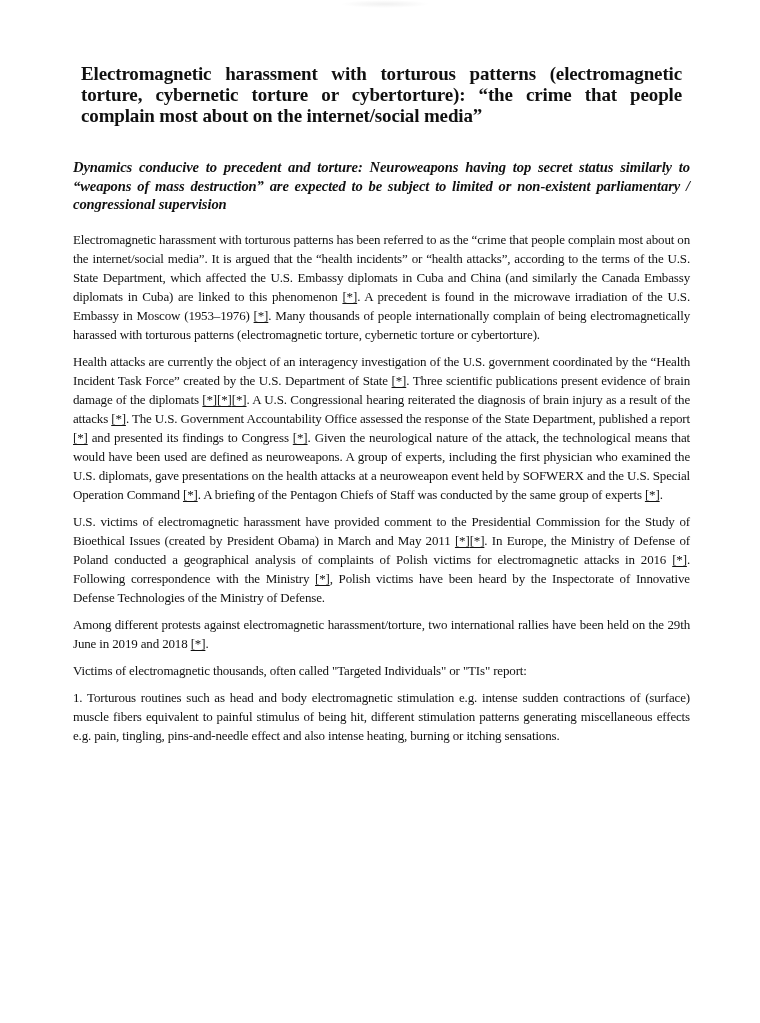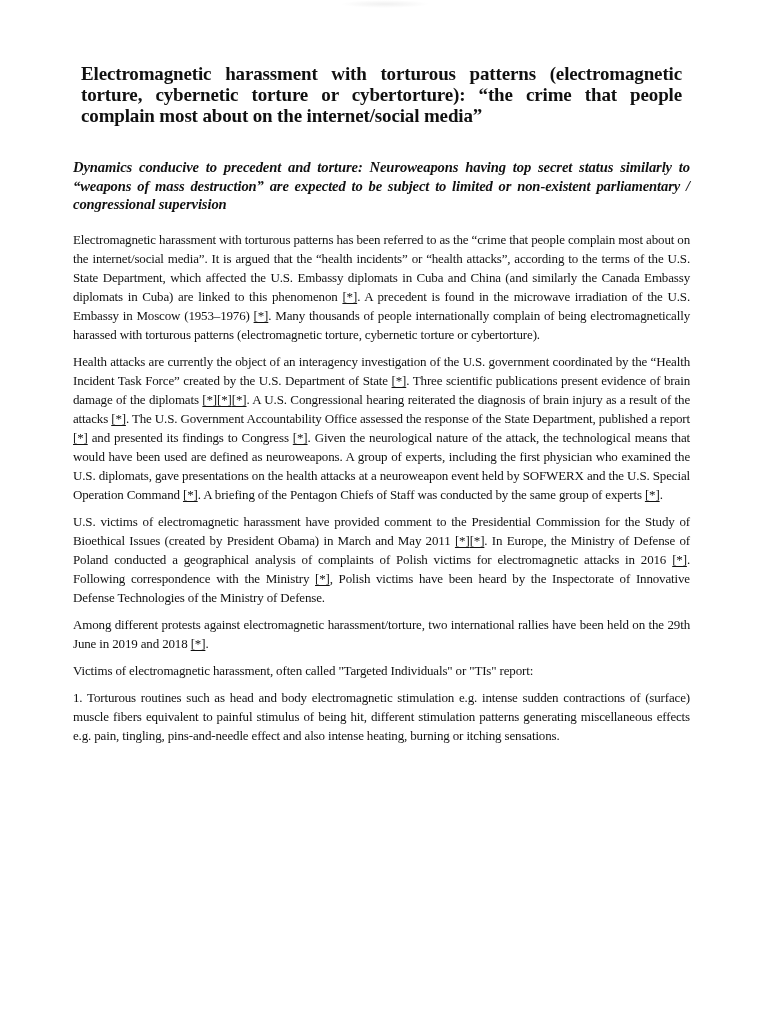--- a/index.html
+++ b/index.html
@@ -77,17 +77,17 @@
   <p class="subtitle">Dynamics conducive to precedent and torture: Neuroweapons having top secret status similarly to “weapons of mass destruction” are expected to be subject to limited or non-existent parliamentary / congressional supervision</p>
 
   <p class="para"><span>Electromagnetic harassment with torturous patterns has been referred to as the “crime that people complain most about on the internet/social media”. It is argued that the “health incidents” or “health attacks”, according to the terms of the U.S. State Department, which affected the U.S. Embassy diplomats in Cuba and China (and similarly the Canada Embassy diplomats in Cuba) are linked to this phenomenon </span><a class="ref">[*]</a><span>. A precedent is found in the microwave irradiation of the U.S. Embassy in Moscow (1953–1976) </span><a class="ref">[*]</a><span>. Many thousands of people internationally complain of being electromagnetically harassed with torturous patterns (electromagnetic torture, cybernetic torture or cybertorture).</span></p>
 
   <p class="para gap"><span>Health attacks are currently the object of an interagency investigation of the U.S. government coordinated by the “Health Incident Task Force” created by the U.S. Department of State </span><a class="ref">[*]</a><span>. Three scientific publications present evidence of brain damage of the diplomats </span><a class="ref">[*]</a><a class="ref">[*]</a><a class="ref">[*]</a><span>. A U.S. Congressional hearing reiterated the diagnosis of brain injury as a result of the attacks </span><a class="ref">[*]</a><span>. The U.S. Government Accountability Office assessed the response of the State Department, published a report </span><a class="ref">[*]</a><span> and presented its findings to Congress </span><a class="ref">[*]</a><span>. Given the neurological nature of the attack, the technological means that would have been used are defined as neuroweapons. A group of experts, including the first physician who examined the U.S. diplomats, gave presentations on the health attacks at a neuroweapon event held by SOFWERX and the U.S. Special Operation Command </span><a class="ref">[*]</a><span>. A briefing of the Pentagon Chiefs of Staff was conducted by the same group of experts </span><a class="ref">[*]</a><span>.</span></p>
 
   <p class="para gap"><span>U.S. victims of electromagnetic harassment have provided comment to the Presidential Commission for the Study of Bioethical Issues (created by President Obama) in March and May 2011 </span><a class="ref">[*]</a><a class="ref">[*]</a><span>. In Europe, the Ministry of Defense of Poland conducted a geographical analysis of complaints of Polish victims for electromagnetic attacks in 2016 </span><a class="ref">[*]</a><span>. Following correspondence with the Ministry </span><a class="ref">[*]</a><span>, Polish victims have been heard by the Inspectorate of Innovative Defense Technologies of the Ministry of Defense.</span></p>
 
   <p class="para gap"><span>Among different protests against electromagnetic harassment/torture, two international rallies have been held on the 29th June in 2019 and 2018 </span><a class="ref">[*]</a><span>.</span></p>
 
-  <p class="para gap">Victims of electromagnetic harassment, often called "Targeted Individuals" or "TIs" report:</p>
+  <p class="para gap">Victims of electromagnetic thousands, often called "Targeted Individuals" or "TIs" report:</p>
 
   <p class="para gap">1. Torturous routines such as head and body electromagnetic stimulation e.g. intense sudden contractions of (surface) muscle fibers equivalent to painful stimulus of being hit, different stimulation patterns generating miscellaneous effects e.g. pain, tingling, pins-and-needle effect and also intense heating, burning or itching sensations.</p>
 
 </div>
 
 </body></html>

